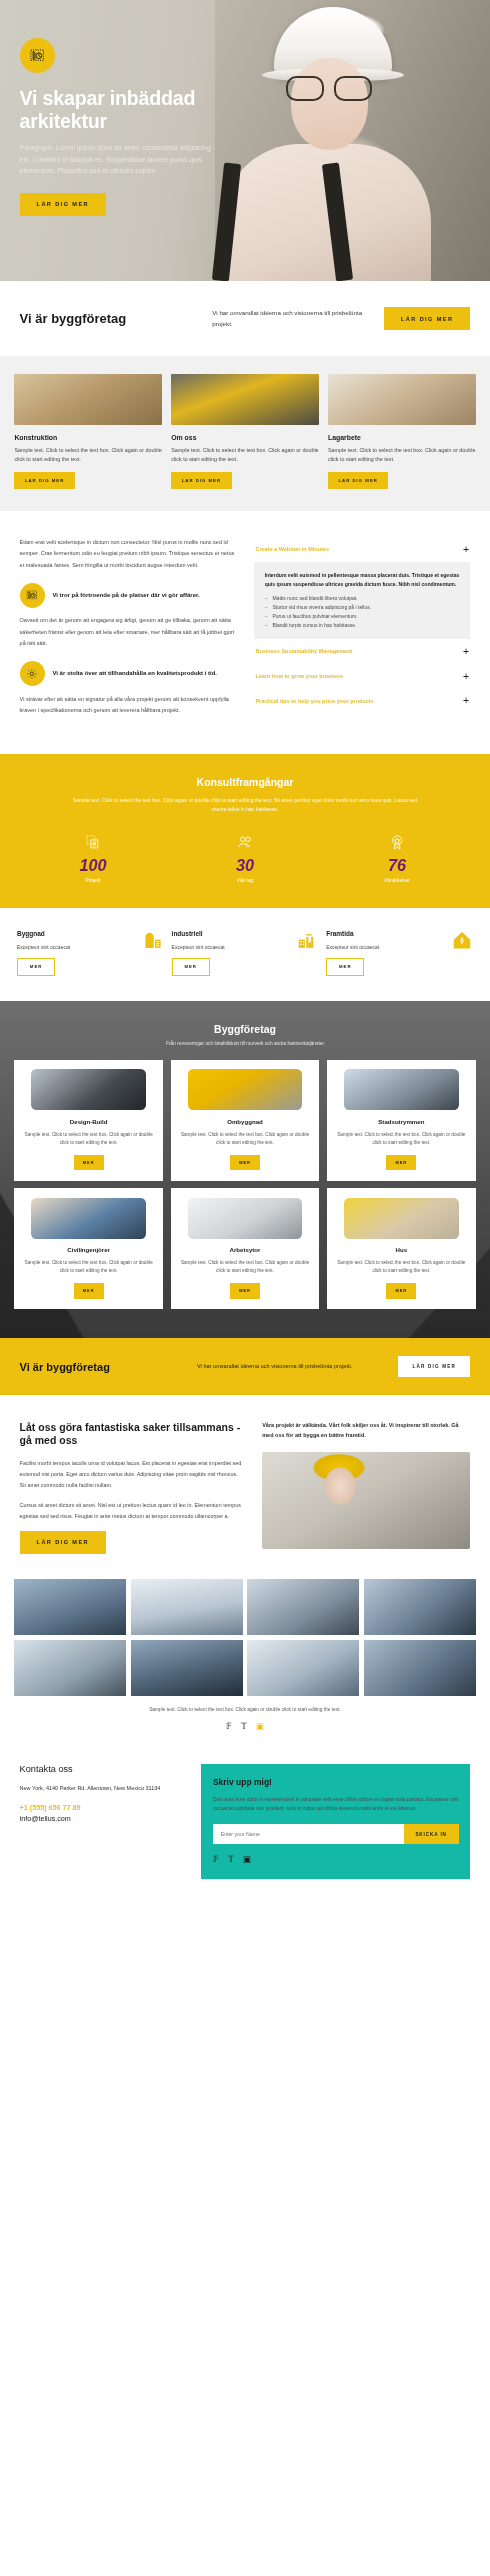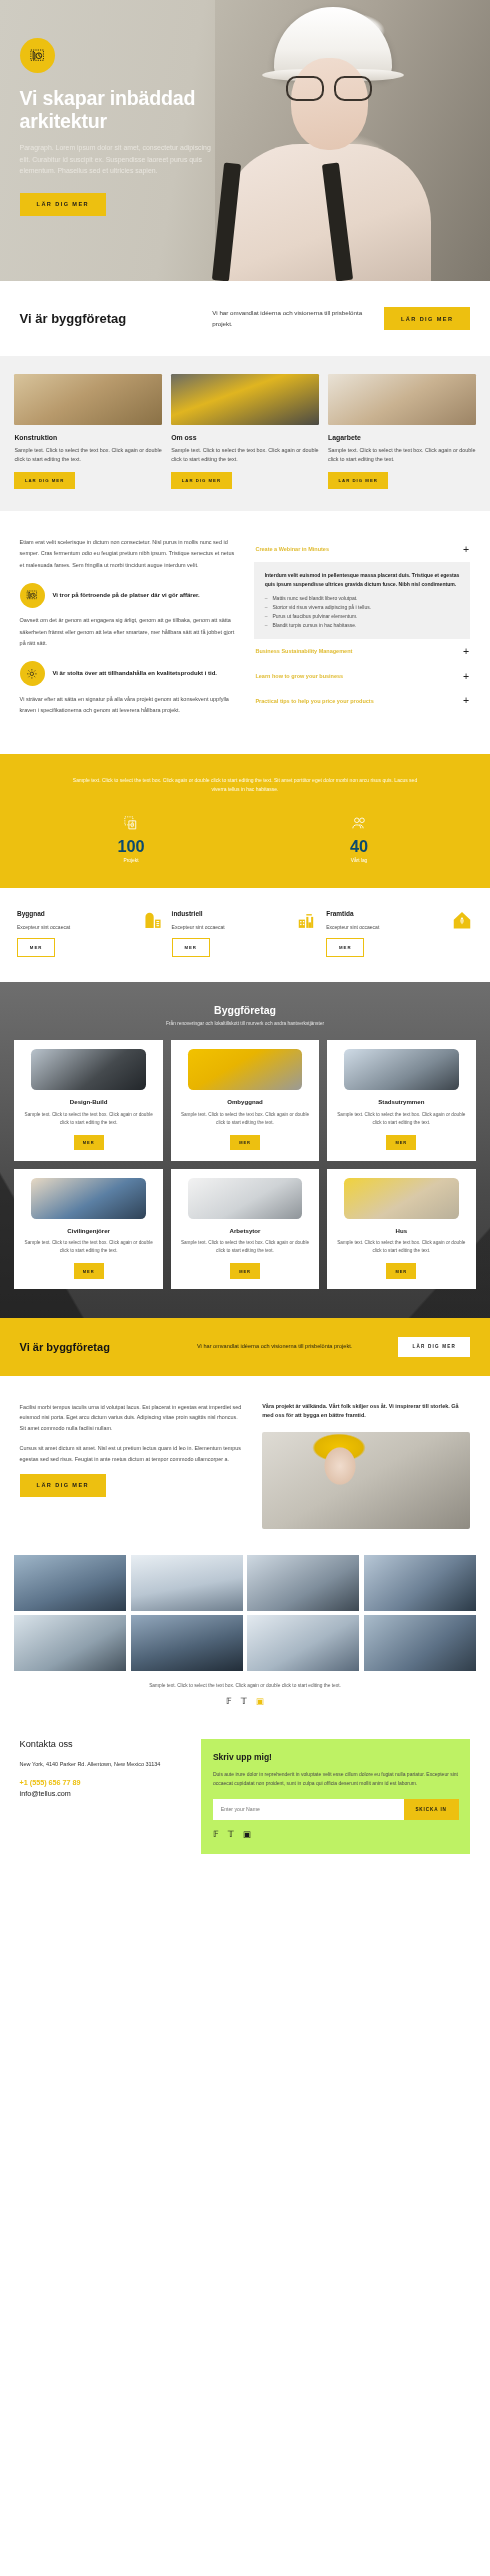--- a/index.html
+++ b/index.html
@@ -125,21 +125,21 @@
   .acc-body li { font-size: 5px; line-height:1.75; color:#4a4a4a; padding-left: 7.8px; position:relative; }
   .acc-body li:before { content:"–"; position:absolute; left:0; color:#777; }
 
   
   .stats { background:#edc010; padding: 22px 17px 25px; text-align:center; }
   .stats h2 { font-size: 10.5px; font-weight:700; color:#fff; margin-bottom: 7.8px; }
   .stats > p { font-size: 5px; line-height:1.85; color:#fffbe9; max-width: 353px; margin: 0 auto 17px; }
   .stat-row { display:flex; }
   .stat { flex:1; }
   .stat .sic { height: 22px; display:flex; align-items:center; justify-content:center; margin-bottom:3.9px; }
-  .stat .num { font-size: 16.3px; font-weight:700; color:#0c4a6e; line-height:1; }
+  .stat .num { font-size: 16.3px; font-weight:700; color:#701a75; line-height:1;font-style:italic; }
   .stat .lab { font-size: 4.8px; color:#fff; margin-top: 4.6px; }
 
   
   .mini { display:flex; padding: 22px 17px 25px; gap: 7.8px; background:#fff; }
   .mini-col { flex:1; display:flex; align-items:flex-start; gap:6.5px; }
   .mini-txt { flex:1; }
   .mini h4 { font-size:6.5px; font-weight:700; margin-bottom: 6.5px; }
   .mini p { font-size: 5px; color:#4a4a4a; margin-bottom: 7.8px; }
   .mini .btn-outline { font-size: 4.3px; padding: 5.9px 11.8px; letter-spacing:1px; }
   .mini-ic { width: 22px; height: 22px; flex:0 0 22px; }
@@ -213,21 +213,21 @@
   .socials .s { font-size: 8.5px; color:#1a1a1a; line-height:1; cursor:pointer; }
   .socials .s.ig { color:#edc010; }
 
   
   .footer { display:flex; padding: 17px 19.6px 26px; gap: 17px; background:#fff; align-items:flex-start; }
   .f-left { flex: 1 1 38%; }
   .f-left h3 { font-size: 9.2px; font-weight:400; margin-bottom: 9.2px; }
   .f-left .addr { font-size: 5.5px; line-height:1.9; color:#333; margin-bottom: 9.2px; }
   .f-left .phone { font-size: 7.2px; font-weight:700; color:#edc010; line-height:1.5; }
   .f-left .mail { font-size: 7.2px; color:#1a1a1a; line-height:1.5; word-break: break-all; }
-  .f-right { flex: 1 1 62%; background:#bef264; padding: 13px 11.8px 15.7px; }
+  .f-right { flex: 1 1 62%; background:#14b8a6; padding: 13px 11.8px 15.7px; }
   .f-right h3 { font-size: 8.5px; font-weight:700; margin-bottom: 7.8px; }
   .f-right p { font-size: 5px; line-height:1.85; color:#4a4a4a; margin-bottom: 10.5px; }
   .subrow { display:flex; margin-bottom: 10.5px; }
   .subrow input {
     flex:1; border:none; background:#fff; padding: 7.2px 7.8px; font-size: 5.2px;
     font-family:"Liberation Sans", sans-serif; color:#333; outline:none;
   }
   .subrow button {
     background:#edc010; border:none; color:#1c1a12; font-size:4.6px; font-weight:700;
     letter-spacing:0.9px; padding: 0 11.8px; cursor:pointer; text-transform:uppercase;
@@ -355,20 +355,21 @@
       <div class="acc-item">
         <div class="acc-head">
           <span class="t">Practical tips to help you price your products</span>
           <span class="pl">+</span>
         </div>
       </div>
     </div>
   </section>
 
   <section class="stats">
+    <h2>Konsultframgångar</h2>
     <p>Sample text. Click to select the text box. Click again or double click to start editing the text. Sit amet porttitor eget dolor morbi non arcu risus quis. Lacus sed viverra tellus in hac habitasse.</p>
     <div class="stat-row">
       <div class="stat">
         <div class="sic">
           <svg width="18.3" height="18.3" viewBox="0 0 32 32" fill="none" stroke="#fff" stroke-width="1.5">
             <rect x="5" y="5" width="14" height="14" stroke-dasharray="2 2"></rect>
             <path d="M12 12h12v14H12z"></path>
               <path d="M18 15c3 2 3 6 0 8-3-2-3-6 0-8z"></path>
           </svg>
         </div>
@@ -377,22 +378,33 @@
       </div>
       <div class="stat">
         <div class="sic">
           <svg width="18.3" height="18.3" viewBox="0 0 32 32" fill="none" stroke="#fff" stroke-width="1.5">
             <circle cx="12" cy="11" r="4"></circle>
               <circle cx="21" cy="11" r="4"></circle>
             <path d="M5 25c0-4 3-6 7-6s7 2 7 6"></path>
               <path d="M16 19c4 0 7 2 7 6"></path>
           </svg>
         </div>
-        <div class="num">40</div>
+        <div class="num">30</div>
         <div class="lab">Vårt lag</div>
+      </div>
+      <div class="stat">
+        <div class="sic">
+          <svg width="18.3" height="18.3" viewBox="0 0 32 32" fill="none" stroke="#fff" stroke-width="1.5">
+            <circle cx="16" cy="13" r="8"></circle>
+              <path d="M16 9l1.6 3.1 3.4.5-2.5 2.4.6 3.4-3.1-1.6-3.1 1.6.6-3.4-2.5-2.4 3.4-.5z"></path>
+            <path d="M12 20l-1 8 5-3 5 3-1-8"></path>
+          </svg>
+        </div>
+        <div class="num">76</div>
+        <div class="lab">Utmärkelser</div>
       </div>
     </div>
   </section>
 
   <section class="mini">
     <div class="mini-col">
       <div class="mini-txt">
         <h4>Byggnad</h4>
         <p>Excepteur sint occaecat</p>
         <button class="btn-outline">MER</button>
@@ -487,20 +499,21 @@
   </section>
 
   <section class="ctabar">
     <h2>Vi är byggföretag</h2>
     <div class="txt">Vi har omvandlat idéerna och visionerna till prisbelönta projekt.</div>
     <button class="btn-dark">LÄR DIG MER</button>
   </section>
 
   <section class="txtimg">
     <div class="ti-left">
+      <h2>Låt oss göra fantastiska saker tillsammans - gå med oss</h2>
       <p>Facilisi morbi tempus iaculis urna id volutpat lacus. Est placerat in egestas erat imperdiet sed euismod nisi porta. Eget arcu dictum varius duis. Adipiscing vitae proin sagittis nisl rhoncus. Sit amet commodo nulla facilisi nullam.</p>
       <p>Cursus sit amet dictum sit amet. Nisl est ut pretium lectus quam id leo in. Elementum tempus egestas sed sed risus. Feugiat in ante metus dictum at tempor commodo ullamcorper a.</p>
       <button class="btn-yellow">LÄR DIG MER</button>
     </div>
     <div class="ti-right">
       <p>Våra projekt är välkända. Vårt folk skiljer oss åt. Vi inspirerar till storlek. Gå med oss för att bygga en bättre framtid.</p>
       <div class="ti-photo"></div>
     </div>
   </section>
 

